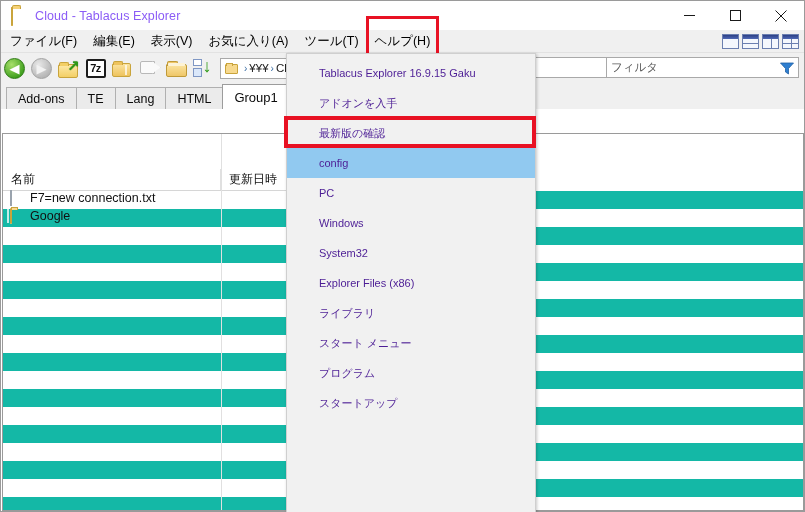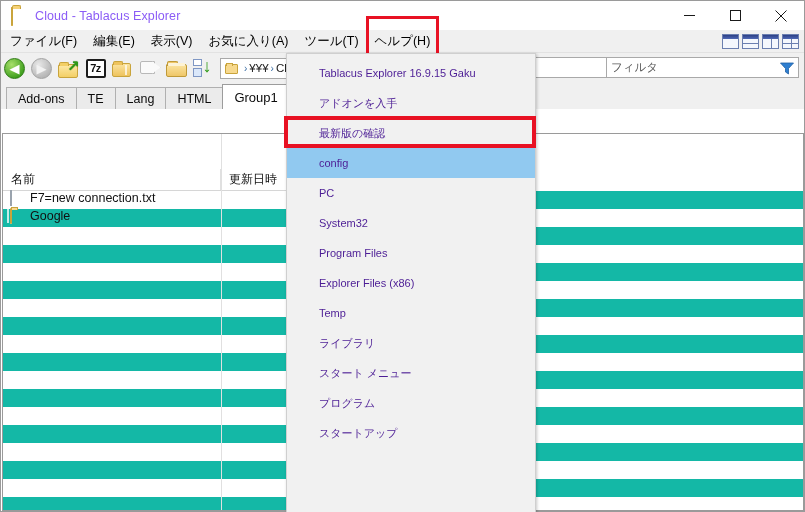--- a/index.html
+++ b/index.html
@@ -459,24 +459,23 @@
       <div class="row odd"></div>
     </div>
   </div>
 
   <div class="dropdown">
     <div class="dd-item">Tablacus Explorer 16.9.15 Gaku</div>
     <div class="dd-item">アドオンを入手</div>
     <div class="dd-item">最新版の確認</div>
     <div class="dd-item selected">config</div>
     <div class="dd-item">PC</div>
+    <div class="dd-item">Windows</div>
     <div class="dd-item">System32</div>
-    <div class="dd-item">Program Files</div>
     <div class="dd-item">Explorer Files (x86)</div>
-    <div class="dd-item">Temp</div>
     <div class="dd-item">ライブラリ</div>
     <div class="dd-item">スタート メニュー</div>
     <div class="dd-item">プログラム</div>
     <div class="dd-item">スタートアップ</div>
 
   </div>
 
   <div class="redbox"></div>
 
 </div>

